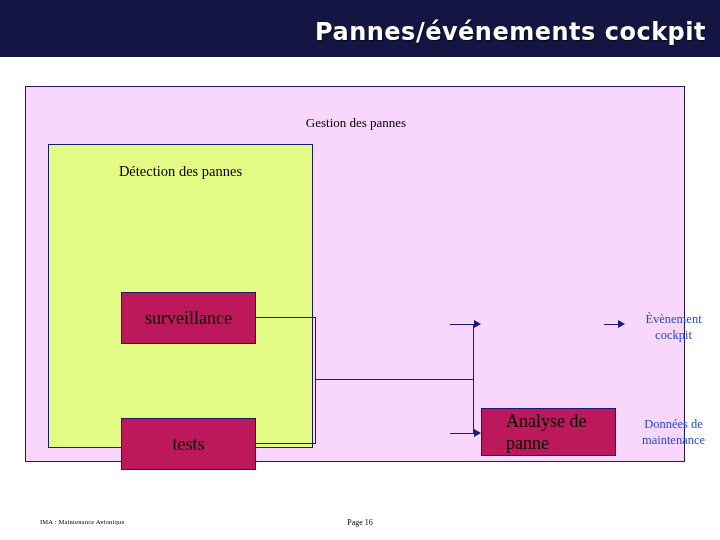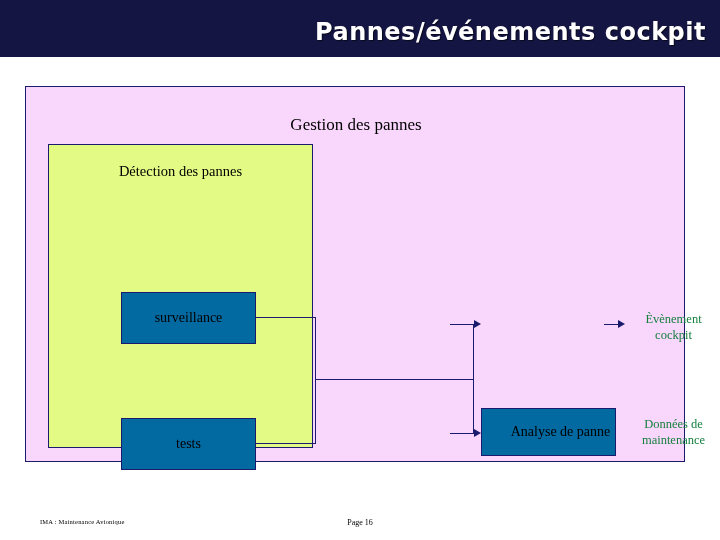--- a/index.html
+++ b/index.html
@@ -47,21 +47,21 @@
     background: #f9d6fb;
     border: 1px solid #1a1a6e;
     box-sizing: border-box;
   }
   .panel-title {
     position: absolute;
     left: 0;
     top: 28px;
     width: 660px;
     text-align: center;
-    font-size: 17px;
+    font-size: 13px;
     color: #000000;
   }
 
   
   .green-box {
     position: absolute;
     background: #e3fb85;
     border: 1px solid #1a1a6e;
     box-sizing: border-box;
   }
@@ -83,28 +83,28 @@
     top: 18px;
     width: 100%;
     text-align: center;
     font-size: 14.5px;
     color: #000000;
   }
 
   
   .yellow-box {
     position: absolute;
-    background: #0369a1;
+    background: #be185d;
     border: 1px solid #1a1a6e;
     box-sizing: border-box;
     display: flex;
     align-items: center;
     justify-content: center;
     text-align: left;
-    font-size: 14px;
+    font-size: 18px;
     color: #000000;
     line-height: 1.25;
   }
   .box-surveillance {
     left: 95px;
     top: 205px;
     width: 135px;
     height: 52px;
   }
   .box-tests {
@@ -125,21 +125,21 @@
     width: 135px;
     height: 48px;
     padding-left: 24px;
   }
 
   
   .plain-label {
     position: absolute;
     text-align: center;
     font-size: 12.5px;
-    color: #15803d;
+    color: #1d4ed8;
     line-height: 1.25;
   }
   .label-evenement {
     left: 600px;
     top: 225px;
     width: 95px;
   }
   .label-donnees {
     left: 600px;
     top: 330px;

